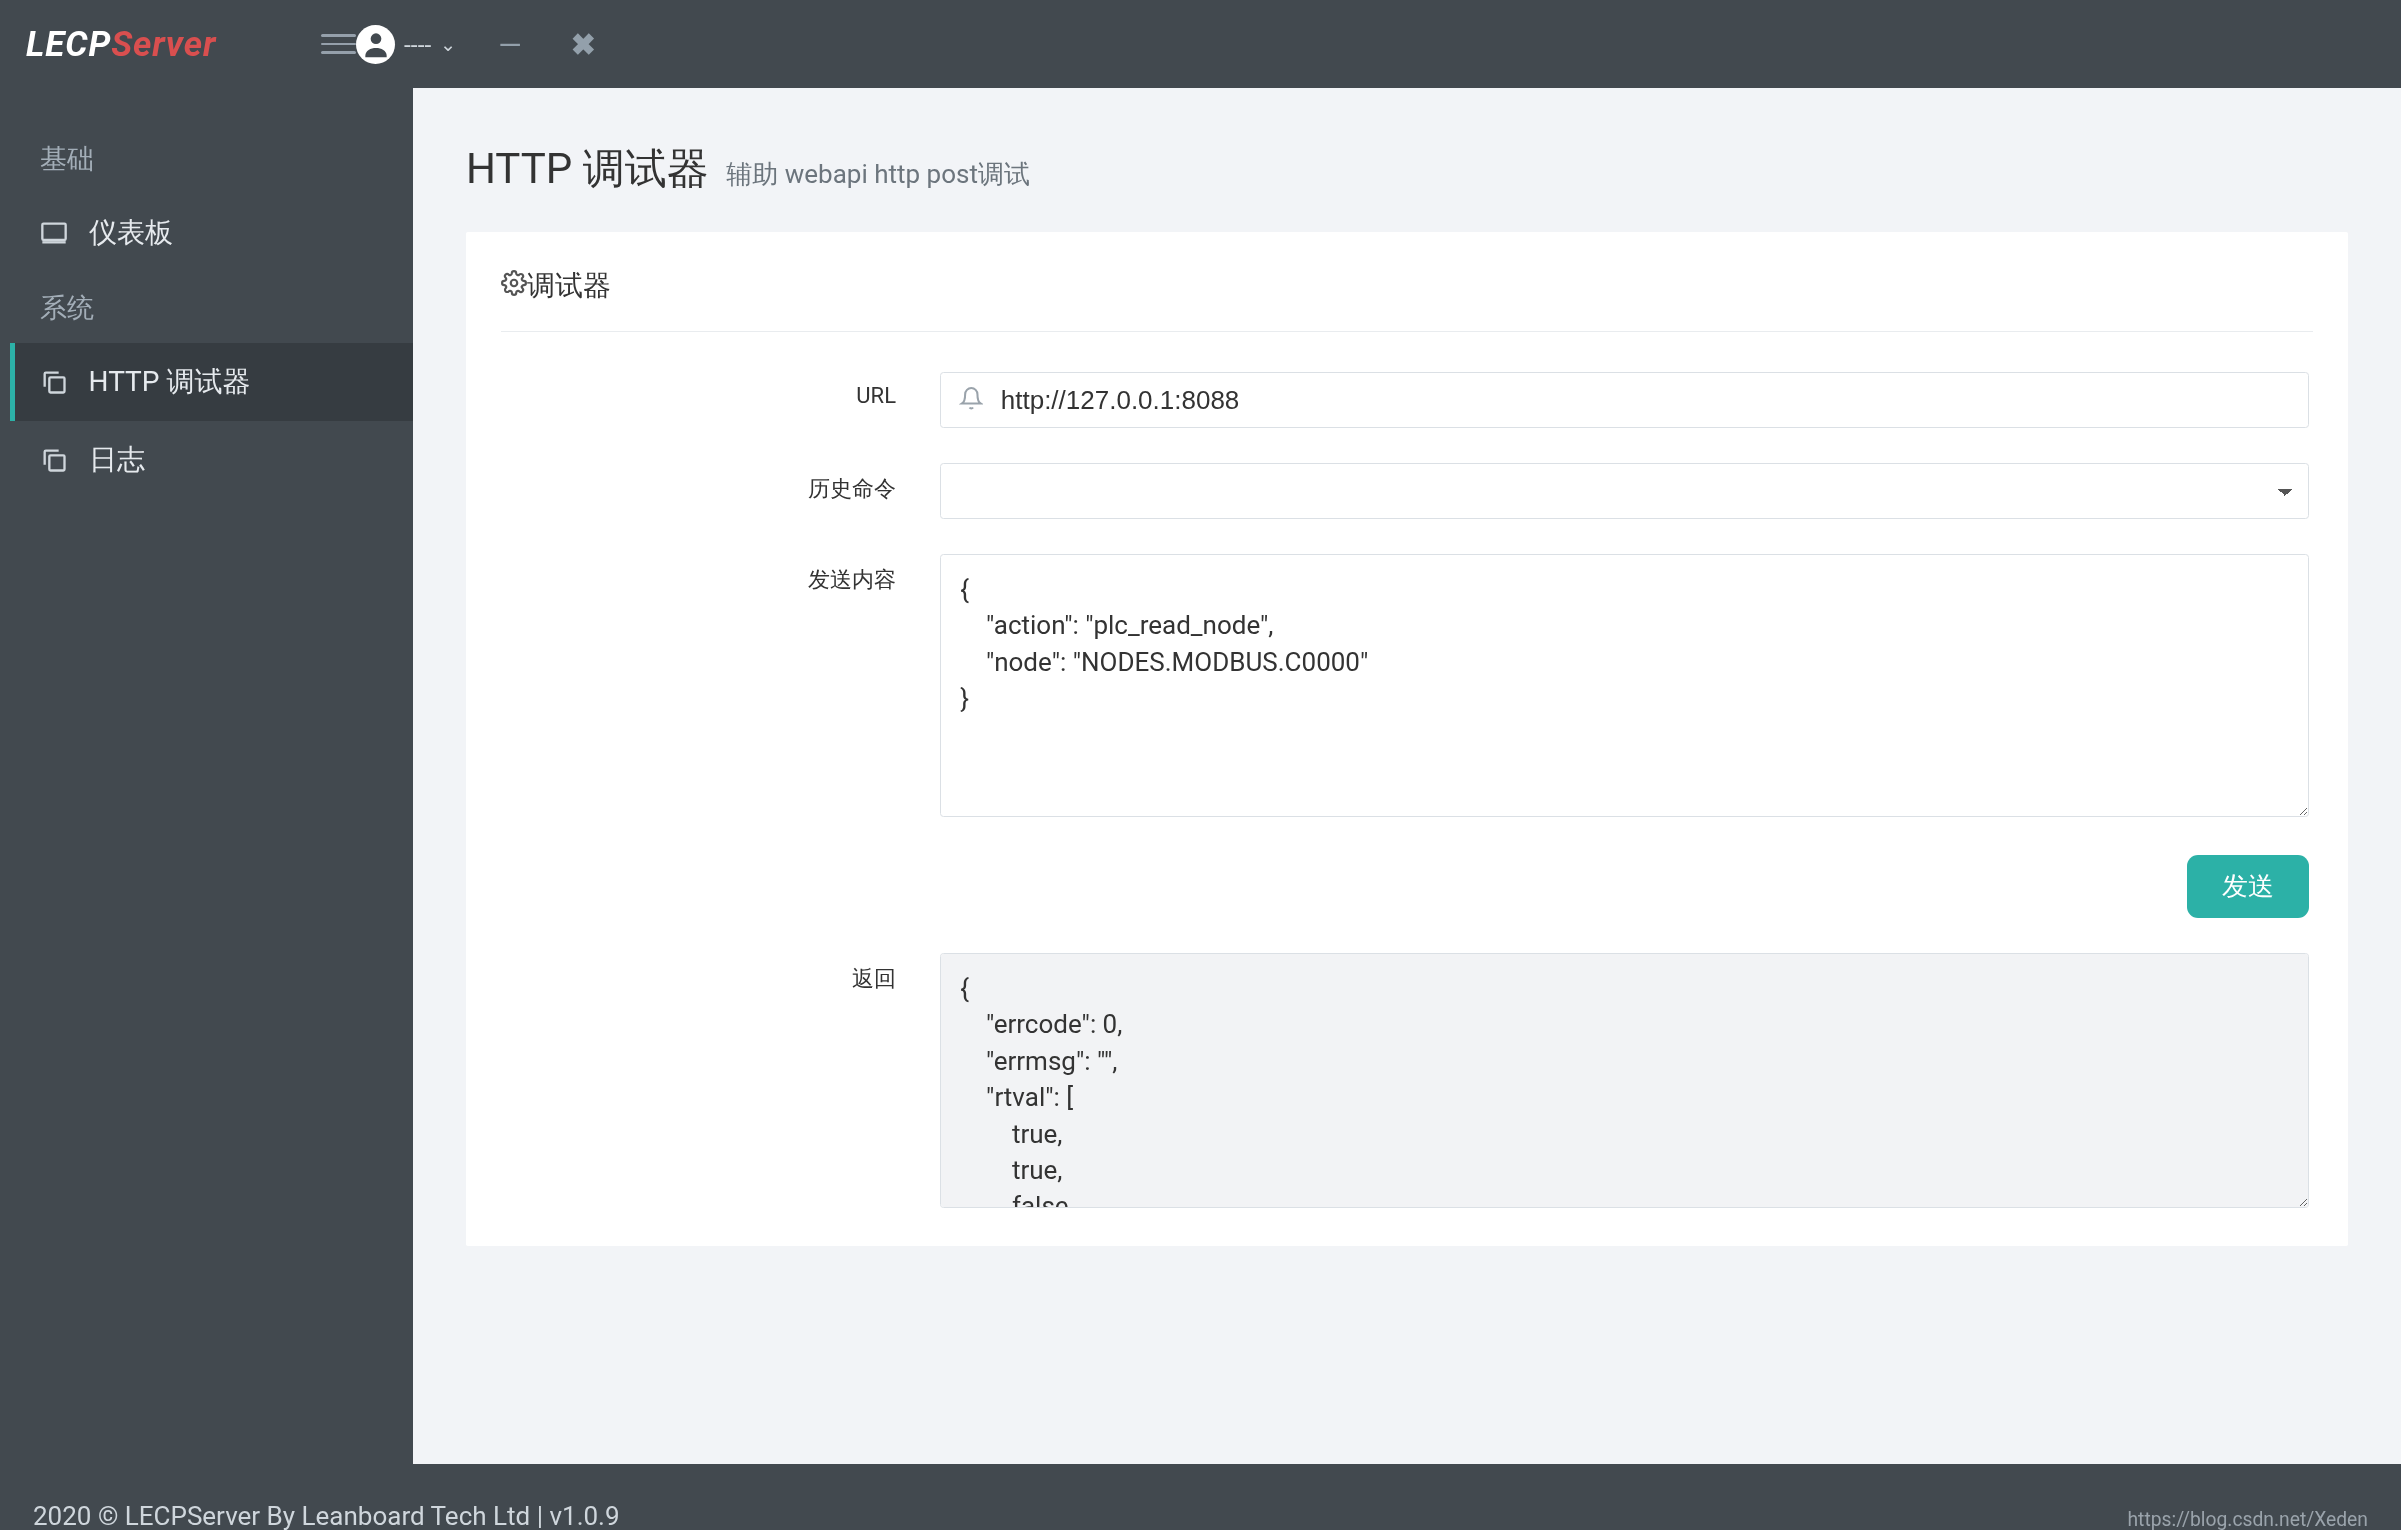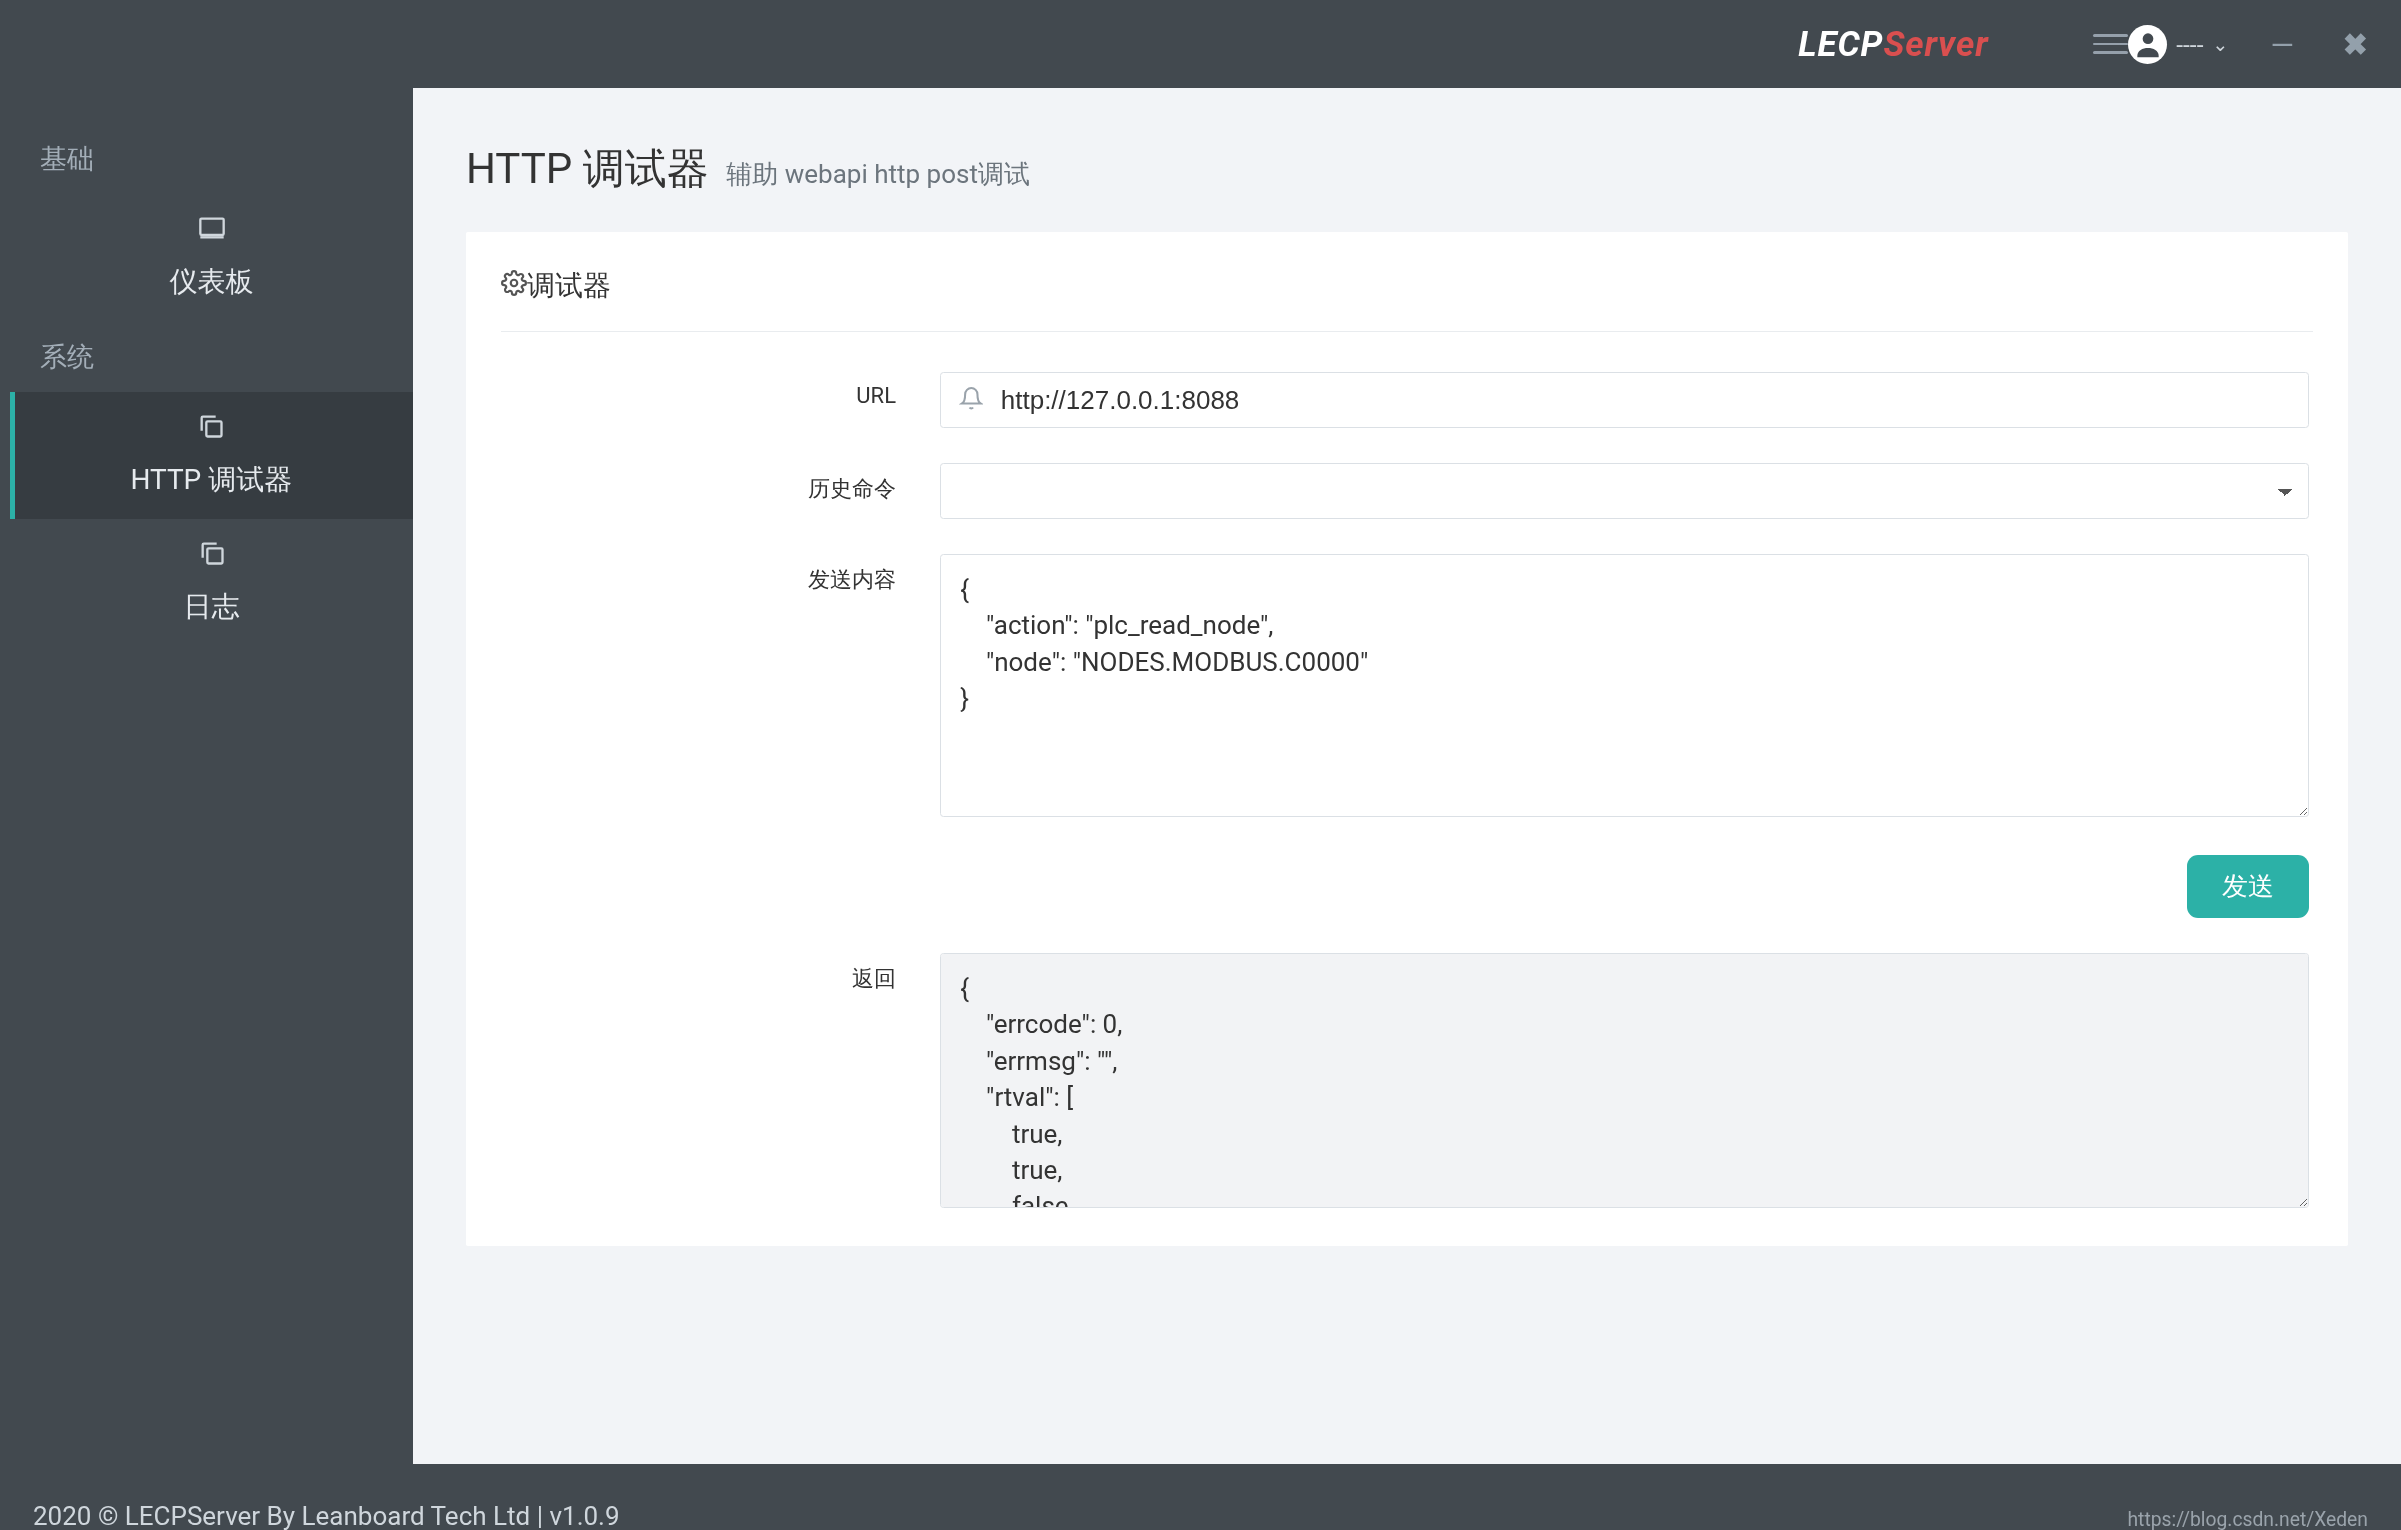--- a/index.html
+++ b/index.html
@@ -1,35 +1,35 @@
 <!DOCTYPE html>
 <html style="font-size:14px"><head>
 <meta charset="utf-8">
 <style>
 * { box-sizing: border-box; margin: 0; padding: 0; }
 body { font-family: -apple-system, BlinkMacSystemFont, "Segoe UI", Roboto, "Helvetica Neue", Arial, sans-serif; background: #f2f4f7; overflow: hidden; height: 1531px; width: 2401px; }
 
-.topbar { height: 88px; background: #42494f; display: flex; align-items: center; padding: 0 26px; justify-content: flex-end; }
+.topbar { height: 88px; background: #42494f; display: flex; align-items: center; padding: 0 26px; justify-content: flex-start; }
 .topbar-left { display: flex; align-items: center; gap: 105px; }
 .logo { font-size: 35px; font-weight: 700; font-style: italic; letter-spacing: 0.9px; }
 .logo-lecp { color: #ffffff; }
 .logo-server { color: #d94f4f; }
 .hamburger { display: flex; flex-direction: column; gap: 6.1px; cursor: pointer; }
 .hamburger span { display: block; width: 35px; height: 2.6px; background: #95a0ab; border-radius: 1.8px; }
 .topbar-right { display: flex; align-items: center; gap: 35px; }
 .user-block { display: flex; align-items: center; gap: 8.8px; color: #cfd6dc; font-size: 24.6px; }
 .avatar-circle { width: 39px; height: 39px; border-radius: 50%; background: #ffffff; display: flex; align-items: center; justify-content: center; }
 .avatar-circle svg { width: 32px; height: 32px; }
 .win-ctrl { color: #93a0ab; font-size: 30px; cursor: pointer; padding: 0 7px; }
 .win-ctrl.bold { font-weight: 800; }
 
 .body-wrap { display: flex; height: calc(100% - 88px - 67px); }
 .sidebar { width: 413px; background: #42494f; color: #cfd6dc; padding-top: 35px; padding-left: 10px; }
 .side-section-label { font-size: 27px; color: #a3aeb8; padding: 17.6px 30px; }
-.side-item { display: flex; align-items: center; gap: 21px; padding: 20px 30px; font-size: 28px; color: #e6eaee; cursor: pointer; flex-direction: column; }
+.side-item { display: flex; align-items: center; gap: 21px; padding: 20px 30px; font-size: 28px; color: #e6eaee; cursor: pointer; }
 .side-item.active { background: #363c41; border-left: 5.3px solid #2cb1a7; padding-left: 24.6px; }
 .side-icon { width: 28px; height: 28px; display: inline-flex; align-items: center; justify-content: center; }
 .side-icon svg { width: 28px; height: 28px; stroke: #cfd6dc; }
 
 .main { flex: 1; padding: 53px; overflow: auto; }
 .page-head { display: flex; align-items: baseline; gap: 17.6px; margin-bottom: 35px; }
 .page-title { font-size: 42px; font-weight: 400; color: #333; }
 .page-subtitle { font-size: 26px; color: #6c757d; }
 
 .panel { background: #ffffff; border-radius: 1.8px; padding: 35px; }

